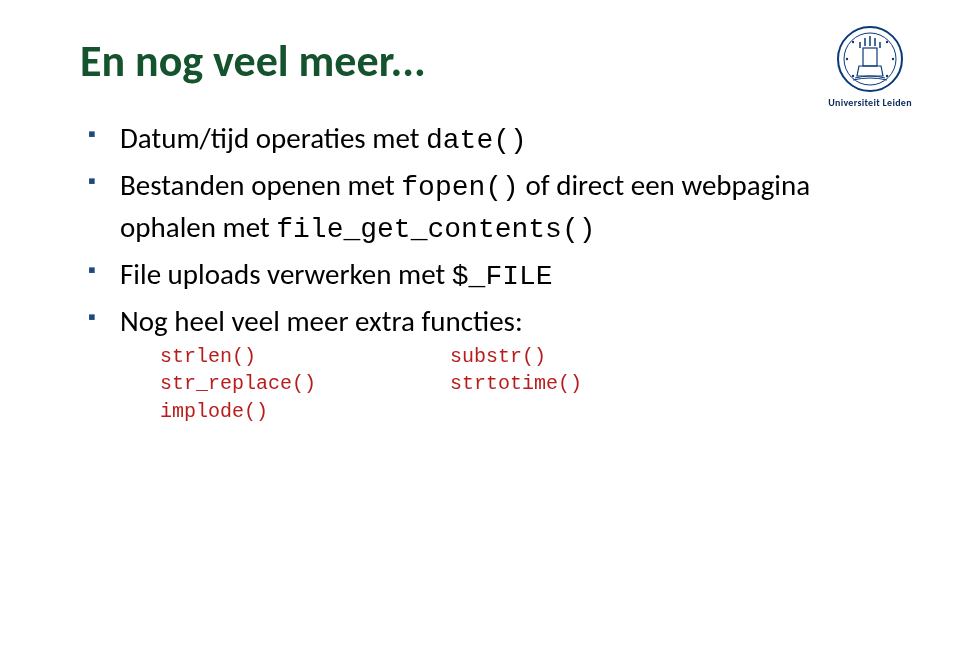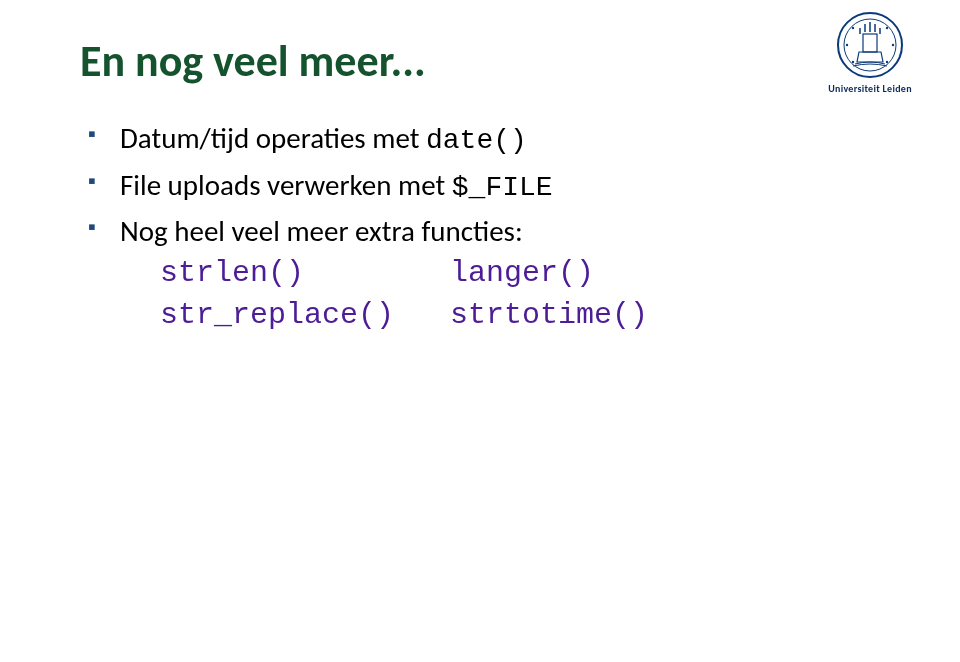--- a/index.html
+++ b/index.html
@@ -10,21 +10,21 @@
     body {
       width: 960px;
       height: 662px;
       background: #ffffff;
       font-family: Calibri, "Segoe UI", Arial, sans-serif;
       position: relative;
       padding: 30px 60px 40px 80px;
     }
     .logo-container {
       position: absolute;
-      top: 10px;
+      top: 24px;
       right: 30px;
       text-align: center;
       width: 120px;
     }
     .logo-seal {
       width: 70px;
       height: 70px;
       margin: 0 auto 2px;
     }
     .logo-text {
@@ -66,22 +66,22 @@
     }
     .func-table {
       padding-left: 40px;
       margin-top: 2px;
     }
     .func-row {
       display: flex;
     }
     .func-cell {
       font-family: "Courier New", Courier, monospace;
-      font-size: 30px;
-      color: #4c1d95;
+      font-size: 20px;
+      color: #b91c1c;
       width: 290px;
       line-height: 1.38;
     }
   </style>
 </head>
 <body>
 
 <div class="logo-container">
   <div class="logo-seal">
     <svg viewBox="0 0 70 70" width="70" height="70">
@@ -106,34 +106,38 @@
 <h1 class="title">En nog veel meer...</h1>
 
 <ul class="bullet-list">
 
   <li class="bullet-item">
     <span>Datum/tijd operaties met </span><span class="code">date()</span>
   </li>
 
 
 
+  <li class="bullet-item">
+    <span>Bestanden openen met </span><span class="code">fopen()</span><span> of direct een webpagina ophalen met </span><span class="code">file_get_contents()</span>
+  </li>
 
   <li class="bullet-item">
     <span>File uploads verwerken met </span><span class="code">$_FILE</span>
   </li>
 
   <li class="bullet-item">
     <span>Nog heel veel meer extra functies:</span>
     <div class="func-table">
       <div class="func-row">
         <div class="func-cell">strlen()</div>
-        <div class="func-cell">langer()</div>
+        <div class="func-cell">substr()</div>
       </div>
       <div class="func-row">
         <div class="func-cell">str_replace()</div>
         <div class="func-cell">strtotime()</div>
       </div>
       <div class="func-row">
+        <div class="func-cell">implode()</div>
       </div>
     </div>
   </li>
 
 </ul>
 
 </body></html>

